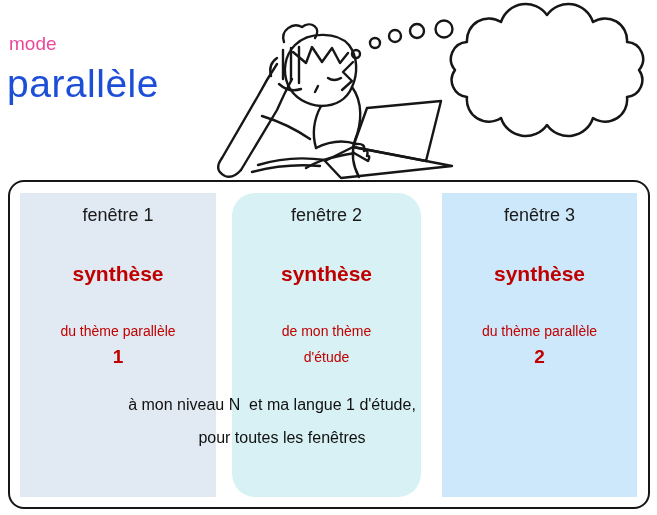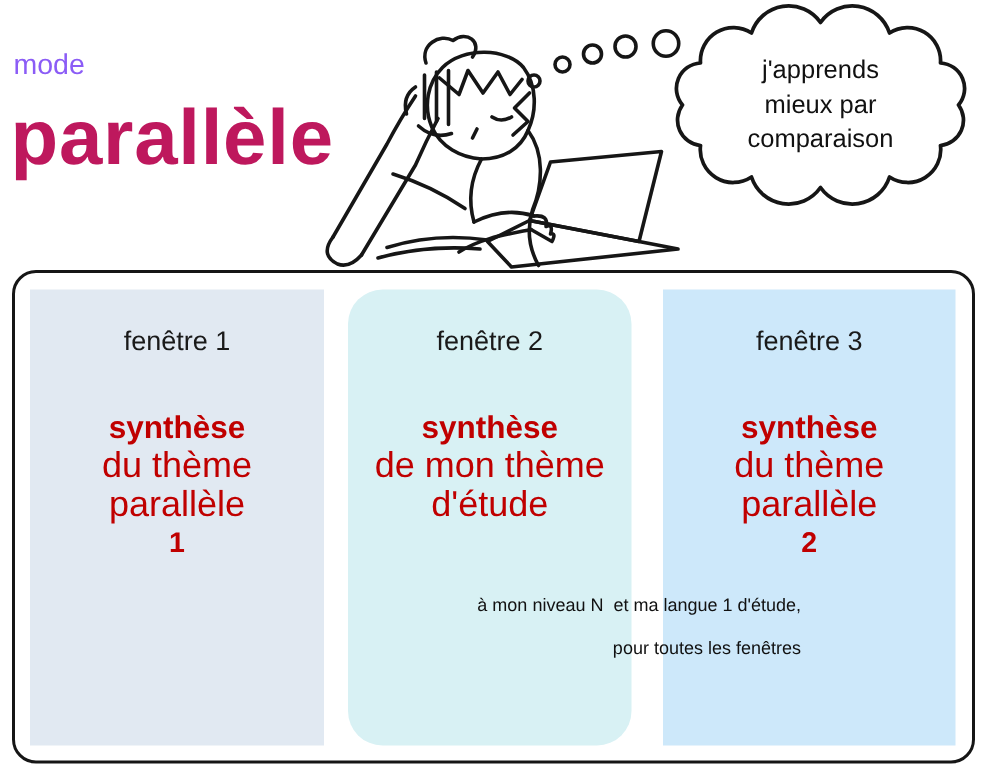--- a/index.html
+++ b/index.html
@@ -1,41 +1,41 @@
 <!DOCTYPE html>
 <html><head>
 <meta charset="utf-8">
 <style>
   html,body { margin:0; padding:0; background:#ffffff; }
   .stage {
     position:relative; width:657px; height:515px; background:#ffffff;
     font-family:"Liberation Sans", sans-serif; overflow:hidden; color:#161616;
   }
-  .mode-label { position:absolute; left:9px; top:33px; font-size:19px; color:#8b5cf6; }
-  .page-title { position:absolute; left:7px; top:62px; font-size:52px; font-weight:700; color:#be185d; letter-spacing:0.5px; }
+  .mode-label { position:absolute; left:9px; top:33px; font-size:19px; color:#ec4899; }
+  .page-title { position:absolute; left:7px; top:62px; font-size:39px; font-weight:400; color:#1d4ed8; letter-spacing:0.5px; }
   .illo { position:absolute; left:0; top:0; }
   .cloud-text {
     position:absolute; left:461px; top:35px; width:172px; text-align:center;
     font-size:17px; line-height:23px; color:#111; white-space:pre-line;
   }
   .panel {
     position:absolute; left:8px; top:180px; width:642px; height:329px;
     box-sizing:border-box; border:2.5px solid #161616; border-radius:16px; background:#fff;
   }
   .win { position:absolute; top:11px; height:304px; text-align:center; }
   .win-1 { left:10px;  width:196px; }
   .win-2 { left:222px; width:189px;border-radius:23px; }
   .win-3 { left:432px; width:195px; }
-  .w-label   { margin-top:24px; font-size:18px; color:#1a1a1a; }
+  .w-label   { margin-top:12px; font-size:18px; color:#1a1a1a; }
   .w-heading { margin-top:36px; font-size:21px; font-weight:700; color:#c00000; }
-  .w-body    { margin-top:0; font-size:24px; line-height:26px; color:#c00000; white-space:pre-line; }
+  .w-body    { margin-top:32px; font-size:14px; line-height:26px; color:#c00000; white-space:pre-line; }
   .w-number  { font-size:19px; font-weight:700; line-height:26px; color:#c00000; }
   .panel-footer {
-    position:absolute; left:0; top:214px; width:524px; text-align:right;
-    font-size:12px; color:#111;
+    position:absolute; left:0; top:214px; width:524px; text-align:center;
+    font-size:16px; color:#111;
   }
   .footer-line1 { white-space:pre-wrap; }
   .footer-line2 { margin-top:15px;margin-left:20px; }
   .sketch { stroke:#161616; stroke-width:2.4; fill:none; stroke-linecap:round; stroke-linejoin:round; }
   .sketch-fill { stroke:#161616; stroke-width:2.5; fill:#ffffff; stroke-linejoin:round; }
 </style>
 </head>
 <body>
 
 <div class="stage">
@@ -90,23 +90,20 @@
       <path class="sketch" d="M262,116 Q288,124 310,139"></path>
       <path class="sketch" d="M352,87 C363,102 362,123 355,140 C351,153 353,166 359,177"></path>
       <path class="sketch" d="M321,106 C314,119 312,134 316,148"></path>
       <path class="sketch" d="M316,148 C330,141 344,140 356,144"></path>
       <path class="sketch" d="M306,168 C322,158 340,156 354,153"></path>
       <path class="sketch" d="M356,144 Q366,143 364,151 Q369,149 367,156 Q371,155 368,161 L354,153"></path>
       <path class="sketch" d="M258,165 Q290,155 325,160 M252,172 Q285,163 320,166"></path>
     </g>
   </svg>
 
-  <div class="cloud-text">j'apprends
-mieux par
-comparaison</div>
 
   <div class="panel">
 
     <div class="win win-1" style="background: rgb(225, 233, 242);">
       <div class="w-label">fenêtre 1</div>
       <div class="w-heading">synthèse</div>
       <div class="w-body">du thème parallèle</div>
       <div class="w-number">1</div>
     </div>
 

